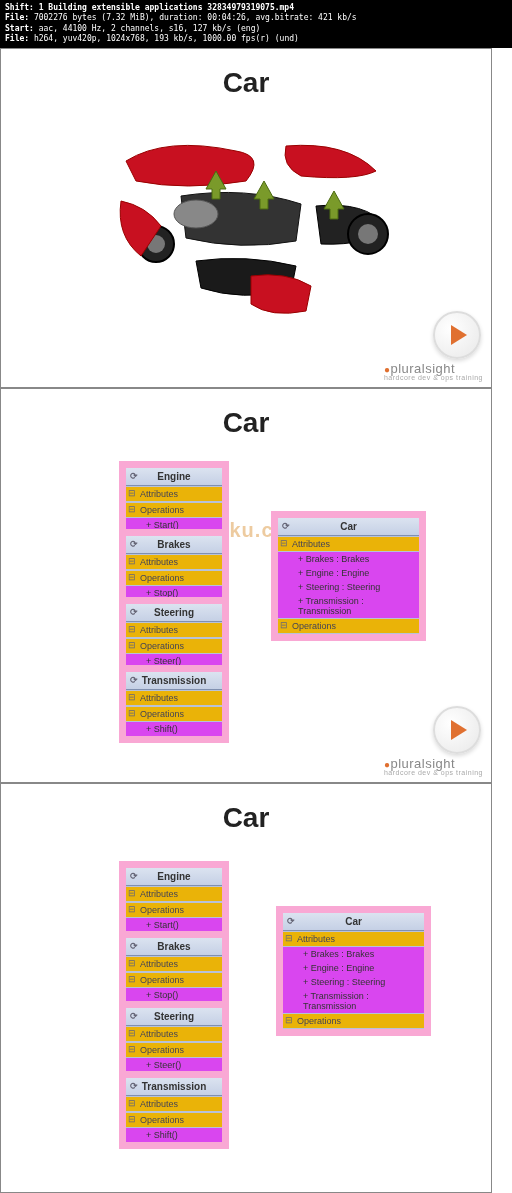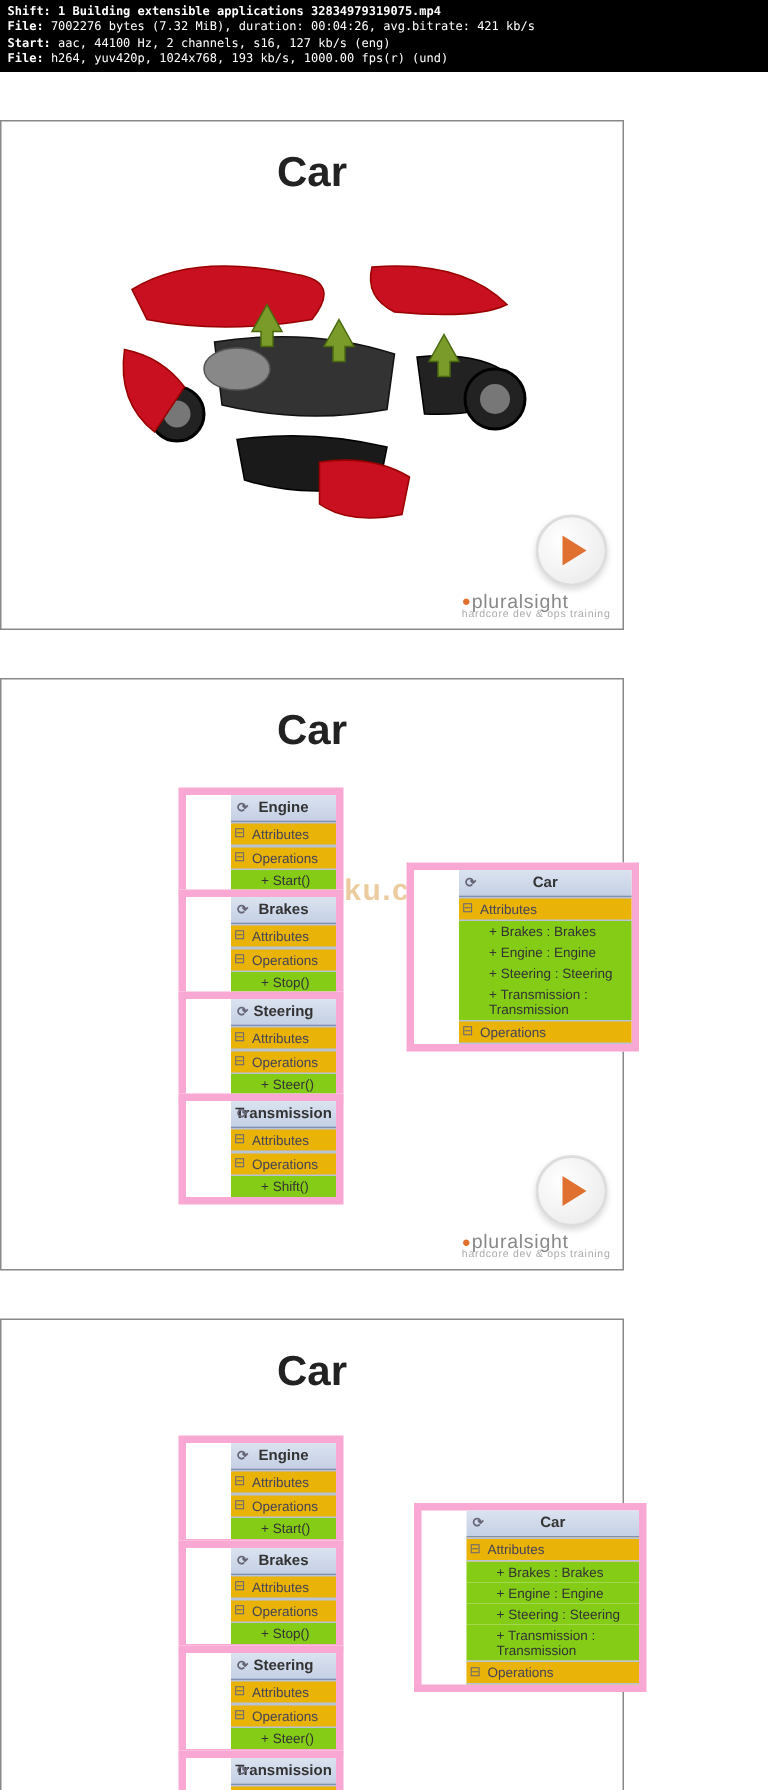--- a/index.html
+++ b/index.html
@@ -1,38 +1,38 @@
 <!DOCTYPE html>
 <html><head>
 <meta charset="utf-8">
 <style>
   * { margin: 0; padding: 0; box-sizing: border-box; }
   body { width: 512px; font-family: Arial, sans-serif; background: #fff; }
   .header { background: #000; color: #fff; font-family: monospace; font-size: 8px; padding: 3px 5px; line-height: 1.3; }
   .header .bold { font-weight: bold; }
-  .panel { width: 416px; border: 1px solid #888; background: #fff; position: relative; margin-top: 32px; }
+  .panel { width: 492px; border: 1px solid #888; background: #fff; position: relative; }
   .panel-title { text-align: center; font-size: 28px; font-weight: bold; color: #222; padding: 18px 0 12px 0; font-family: Arial, sans-serif; }
   .panel1 { height: 340px; }
   .panel2 { height: 395px; }
   .panel3 { height: 410px; }
   .car-illustration { display: flex; justify-content: center; align-items: center; height: 230px; }
   .watermark { position: absolute; font-size: 20px; color: #d94; opacity: 0.5; pointer-events: none; font-weight: bold; letter-spacing: 1px; }
   .playbtn { position: absolute; right: 10px; bottom: 28px; width: 48px; height: 48px; border-radius: 50%; background: radial-gradient(circle at 35% 35%, #fff, #e8e8e8); border: 2px solid #ddd; display:flex; align-items:center; justify-content:center; box-shadow: 0 2px 4px rgba(0,0,0,.15);}
   .playbtn::after { content:''; width:0; height:0; border-left:16px solid #e07030; border-top:10px solid transparent; border-bottom:10px solid transparent; margin-left:4px;}
   .brand { position: absolute; right: 8px; bottom: 6px; font-size: 13px; color: #888; letter-spacing: 0.5px; }
   .brand .ps-dot { color: #e07030; font-size: 10px; vertical-align: middle; }
   .brand-sub { font-size: 7px; color: #aaa; display:block; text-align:right; margin-top:-2px;}
 
   .diagram-area { position: relative; height: 300px; }
-  .uml-box { position: absolute; border: 5px solid #f9a8d4; background: #fff; font-size: 9px; padding-left: 30px; }
+  .uml-box { position: absolute; border: 7px solid #f9a8d4; background: #fff; font-size: 9px; }
   .uml-title { background: linear-gradient(#dbe3f0,#c5d0e5); text-align: center; font-weight: bold; padding: 3px 0; border-bottom: 1px solid #8090b0; font-size: 10px; color: #333; position:relative;}
   .uml-title::before { content:'⟳'; position:absolute; left:4px; font-size:9px; color:#667; }
   .uml-section-hdr { background: #eab308; border-bottom: 1px solid #b8c2d8; border-top: 1px solid #b8c2d8; padding: 2px 4px 2px 14px; color: #445; position: relative; }
   .uml-section-hdr::before { content:'⊟'; position:absolute; left:2px; top:1px; font-size:9px; color:#667; }
-  .uml-item { padding: 2px 4px 2px 20px; background:#84cc16; color:#333; }
+  .uml-item { padding: 2px 4px 2px 20px; background:#d946ef; color:#333; }
   
   
   .car-svg-wrap { width: 320px; height: 200px; }
 </style>
 </head>
 <body>
 
 <div class="header">
   <div><span class="bold">Shift:</span> <span class="bold">1 Building extensible applications 32834979319075.mp4</span></div>
   <div><span class="bold">File:</span> <span>7002276 bytes (7.32 MiB), duration: 00:04:26, avg.bitrate: 421 kb/s</span></div>

